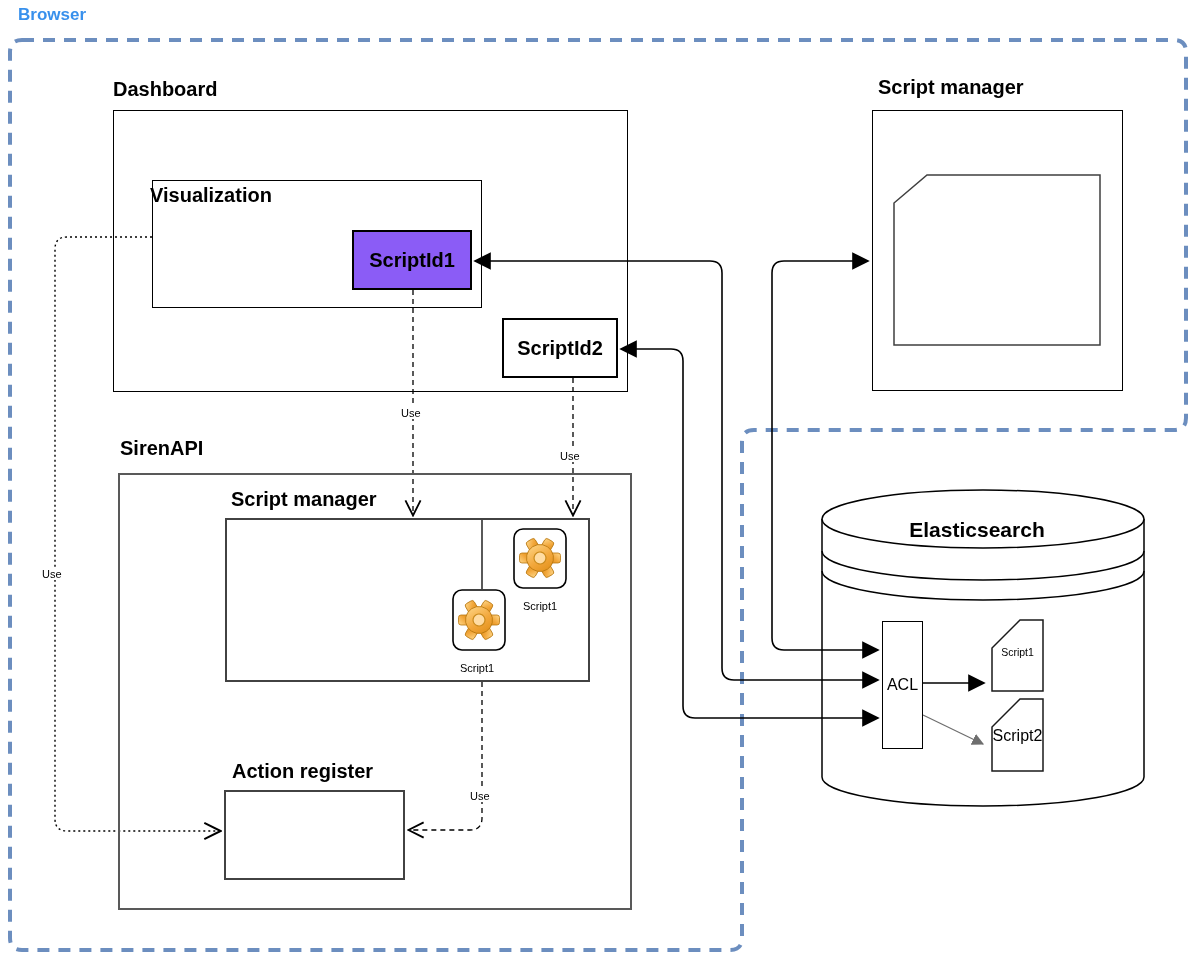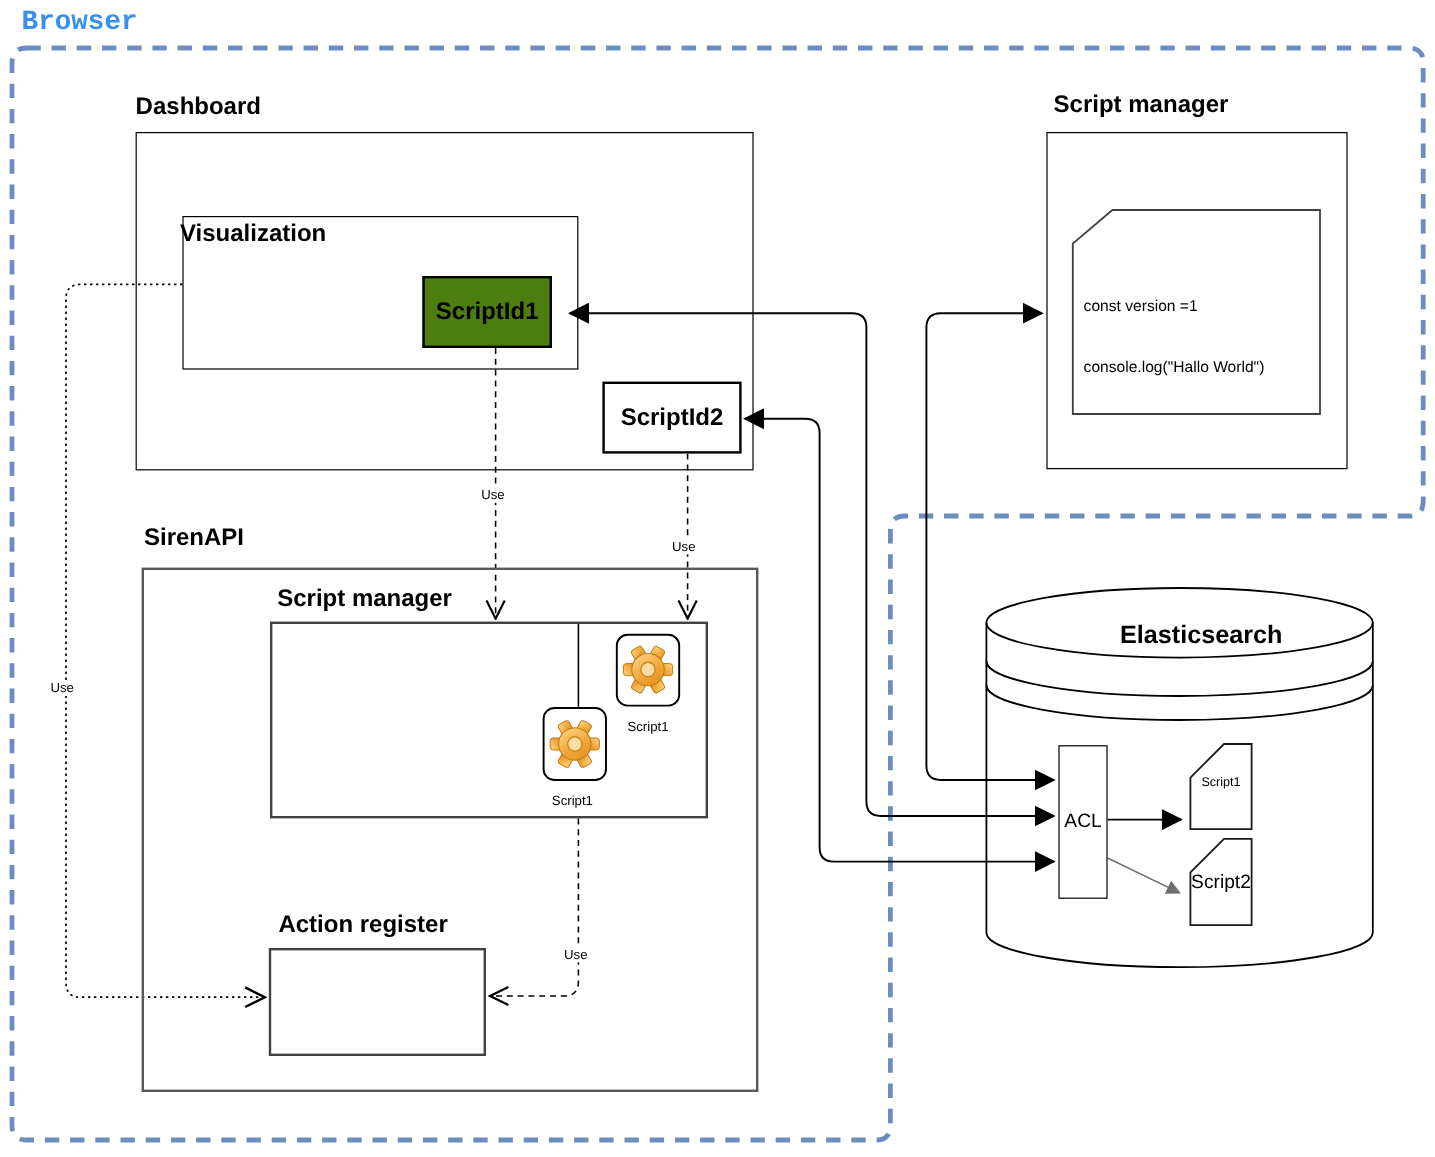--- a/index.html
+++ b/index.html
@@ -8,21 +8,21 @@
     font-family:"Liberation Sans","DejaVu Sans",sans-serif;color:#000;overflow:hidden;
   }
   #wires{position:absolute;left:0;top:0;width:1196px;height:964px;}
   .box{position:absolute;border:1.6px solid #000;background:transparent;box-sizing:border-box;}
   .gray-box{position:absolute;border:2px solid #595959;background:transparent;box-sizing:border-box;}
   .title{position:absolute;font-weight:bold;font-size:20px;white-space:nowrap;text-align:center;}
   .center-label{display:flex;align-items:center;justify-content:center;font-weight:bold;font-size:20px;}
   .small-label{position:absolute;font-size:11px;white-space:nowrap;text-align:center;}
   .use-label{position:absolute;font-size:11px;background:#fff;padding:0 2px;white-space:nowrap;}
   .code{position:absolute;font-size:13px;line-height:17px;white-space:pre;}
-  #browser-title{position:absolute;left:18px;top:5px;font-size:23px;font-weight:bold;font-family:Liberation Mono, monospace;}
+  #browser-title{position:absolute;left:18px;top:5px;font-size:17px;font-weight:bold;}
 </style>
 </head>
 <body>
 
 <div id="canvas">
 
   <svg id="wires" viewBox="0 0 1196 964">
     <defs>
       <marker id="mFill" viewBox="0 0 10 10" refX="9" refY="5" markerWidth="11" markerHeight="11" orient="auto-start-reverse">
           <path d="M0 0 L10 5 L0 10 Z" fill="#000"></path>
@@ -90,43 +90,39 @@
   </svg>
 
   <div id="browser-title" style="color:#3890EC">Browser</div>
 
   <div class="title" style="left:113px;top:78px;">Dashboard</div>
   <div class="box" style="left:113px;top:110px;width:515px;height:282px;"></div>
 
   <div class="title" style="left:150px;top:148px;margin-top:36px;">Visualization</div>
   <div class="box" style="left:152px;top:180px;width:330px;height:128px;"></div>
 
-  <div class="box center-label" style="left:352px;top:230px;width:108px;height:60px;border-width:2px;background:#4d7c0f;text-align:right;">ScriptId1</div>
+  <div class="box center-label" style="left:352px;top:230px;width:120px;height:60px;border-width:2px;background:#8b5cf6;text-align:right;">ScriptId1</div>
   <div class="box center-label" style="left:502px;top:318px;width:116px;height:60px;border-width:2px;background:#fff;">ScriptId2</div>
 
   <div class="title" style="left:878px;top:76px;">Script manager</div>
   <div class="box" style="left:872px;top:110px;width:251px;height:281px;"></div>
-  <div class="code" style="left:903px;top:212px;">
-    <div>const version =1</div>
-    <div>console.log("Hallo World")</div>
-  </div>
 
   <div class="title" style="left:120px;top:437px;">SirenAPI</div>
   <div class="gray-box" style="left:118px;top:473px;width:514px;height:437px;"></div>
 
   <div class="title" style="left:231px;top:488px;">Script manager</div>
   <div class="gray-box" style="left:225px;top:518px;width:365px;height:164px;border-color:#424242;"></div>
 
   <div class="small-label" style="left:514px;top:600px;width:52px;">Script1</div>
   <div class="small-label" style="left:451px;top:662px;width:52px;">Script1</div>
 
   <div class="title" style="left:232px;top:760px;">Action register</div>
   <div class="gray-box" style="left:224px;top:790px;width:181px;height:90px;border-color:#424242;"></div>
 
-  <div class="title" style="left:838px;top:518px;width:326px;text-align:center;font-size:21px;">Elasticsearch</div>
+  <div class="title" style="left:814px;top:518px;width:326px;text-align:center;font-size:21px;">Elasticsearch</div>
   <div class="box center-label" style="left:882px;top:621px;width:41px;height:128px;border-width:1.5px;font-size:16px;font-weight:normal;">ACL</div>
   <div class="small-label" style="left:992px;top:646px;width:51px;font-size:10.5px;">Script1</div>
   <div class="small-label" style="left:992px;top:727px;width:51px;font-size:16px;">Script2</div>
 
   <div class="use-label" style="left:399px;top:407px;">Use</div>
   <div class="use-label" style="left:558px;top:450px;">Use</div>
   <div class="use-label" style="left:468px;top:790px;">Use</div>
   <div class="use-label" style="left:40px;top:568px;">Use</div>
 
 </div>

